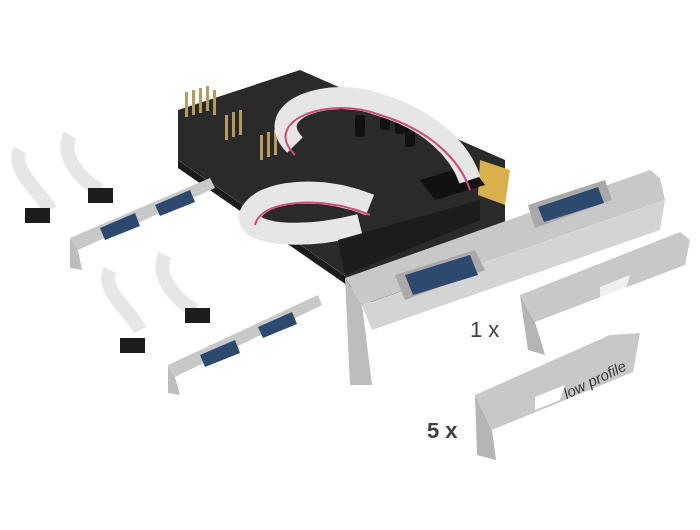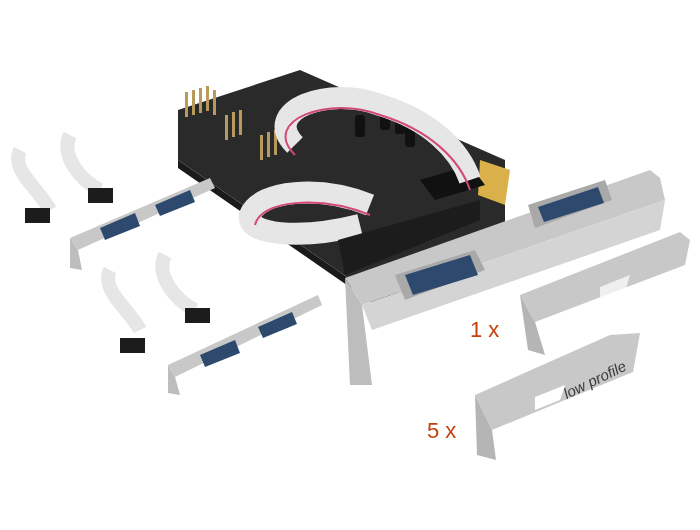--- a/index.html
+++ b/index.html
@@ -1,20 +1,20 @@
 <!DOCTYPE html>
 <html><head>
 <meta charset="utf-8">
 <style>
   html,body{margin:0;padding:0;background:#ffffff;}
   body{width:700px;height:530px;position:relative;overflow:hidden;font-family:"Liberation Sans",sans-serif;}
   .scene{position:absolute;left:0;top:0;width:700px;height:530px;}
-  .label{position:absolute;color:#c2410c;font-family:"Liberation Sans",sans-serif;}
+  .label{position:absolute;color:#404040;font-family:"Liberation Sans",sans-serif;}
   .qty1{left:470px;top:317px;font-size:22px;}
-  .qty5{left:427px;top:418px;font-size:22px;}
+  .qty5{left:427px;top:418px;font-size:22px;font-weight:bold;}
   .lp{left:568px;top:385px;font-size:15px;font-style:italic;transform:rotate(-26deg);transform-origin:left bottom;color:#3a3a3a;}
 </style>
 </head>
 <body>
 
 <svg class="scene" viewBox="0 0 700 530" xmlns="http://www.w3.org/2000/svg">
 
   <g>
     <polygon points="178,110 300,70 505,160 505,250 380,300 178,160" fill="#2a2a2a"></polygon>
     <polygon points="178,160 380,300 380,308 178,168" fill="#1a1a1a"></polygon>

